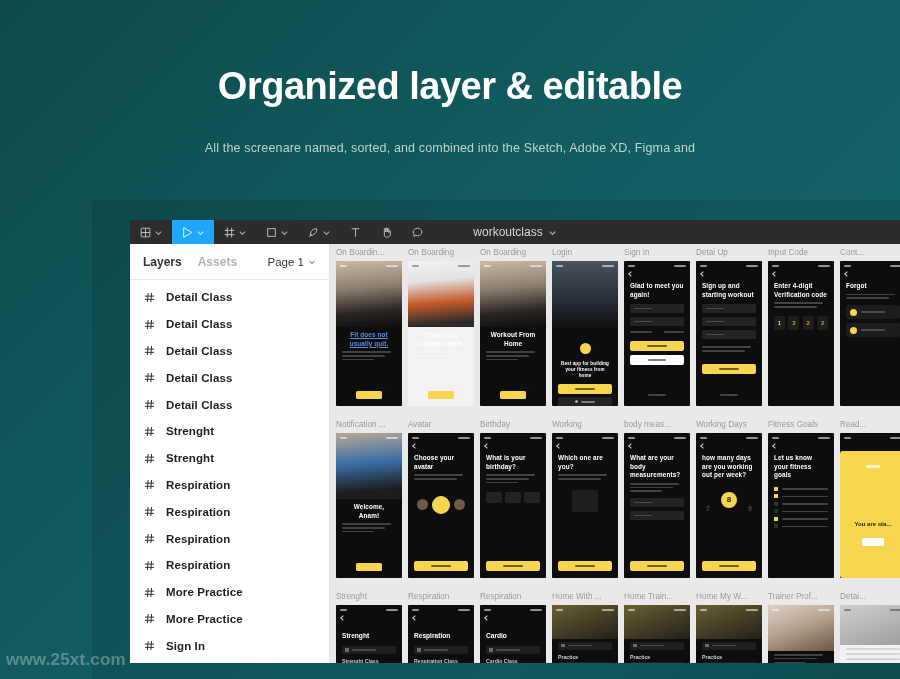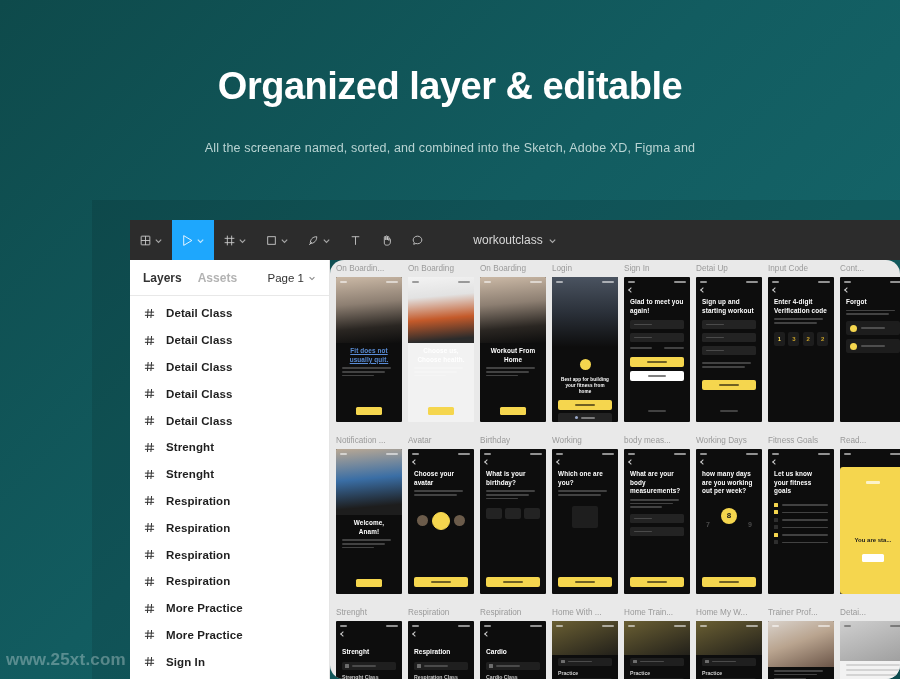--- a/index.html
+++ b/index.html
@@ -26,21 +26,21 @@
   .bg-panel {
     position: absolute; left: 92px; top: 200px; width: 808px; height: 479px;
     background: rgba(0,0,0,0.10);
   }
 
   
   .app { position: absolute; left: 130px; top: 220px; width: 770px; height: 459px; overflow: hidden; }
 
   
   .toolbar {
-    height: 40px; background: #2c2c2c; display: flex; align-items: stretch; position: relative; text-decoration: underline;
+    height: 24px; background: #2c2c2c; display: flex; align-items: stretch; position: relative; text-decoration: underline;
   }
   .tool {
     display: flex; align-items: center; justify-content: center; gap: 2px;
     padding: 0 9px; color: #cfcfcf; cursor: pointer;
   }
   .tool.active { background: #1ea7fd; color: #ffffff; }
   .tool svg { display: block; }
   .chev { width: 9px; height: 9px; opacity: .75; }
   .file-title {
     position: absolute; left: 0; right: 0; top: 0; bottom: 0;
@@ -70,21 +70,21 @@
   .page-sel .chev { width: 8px; height: 8px; opacity: .6; }
   .layer-list { flex: 1; overflow: hidden; padding-top: 4px; }
   .layer-row {
     display: flex; align-items: center; gap: 11px; height: 26.8px;
     padding-left: 14px; font-size: 11.5px; color: #1f1f1f; cursor: pointer;
   }
   .layer-row .hash { width: 11px; height: 11px; flex: none; color: #333; }
   .layer-row .lname { font-weight: bold; letter-spacing: .1px; }
 
   
-  .canvas { flex: 1; background: #e9e9e9; position: relative; overflow: hidden; border-radius: 14px; }
+  .canvas { flex: 1; background: #e9e9e9; position: relative; overflow: hidden; }
   .grid { position: absolute; left: 6px; top: 0; }
   .art-row { display: flex; gap: 6px; margin-bottom: 10px; }
   .art { width: 66px; flex: none; }
   .art-label {
     font-size: 8.2px; color: #9a9a9a; height: 17px; line-height: 17px;
     white-space: nowrap; overflow: hidden; cursor: pointer;
   }
   .phone {
     width: 66px; height: 145px; background: #0d0d0d; overflow: hidden; position: relative;
     border-radius: 1px;

